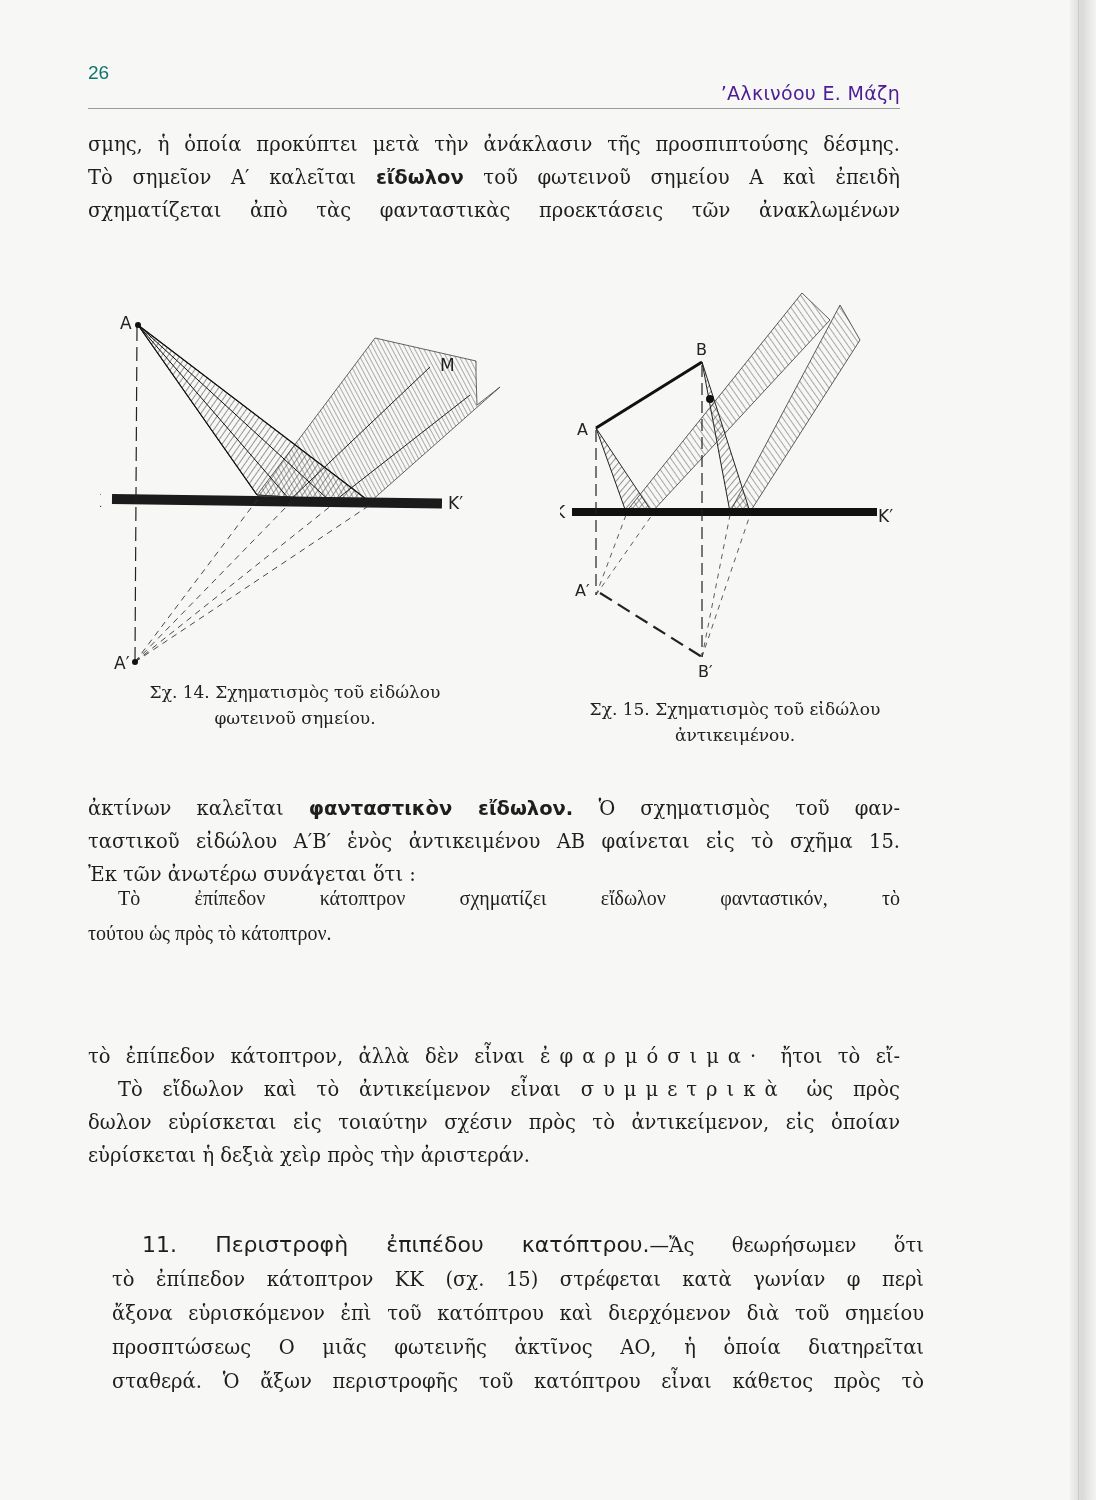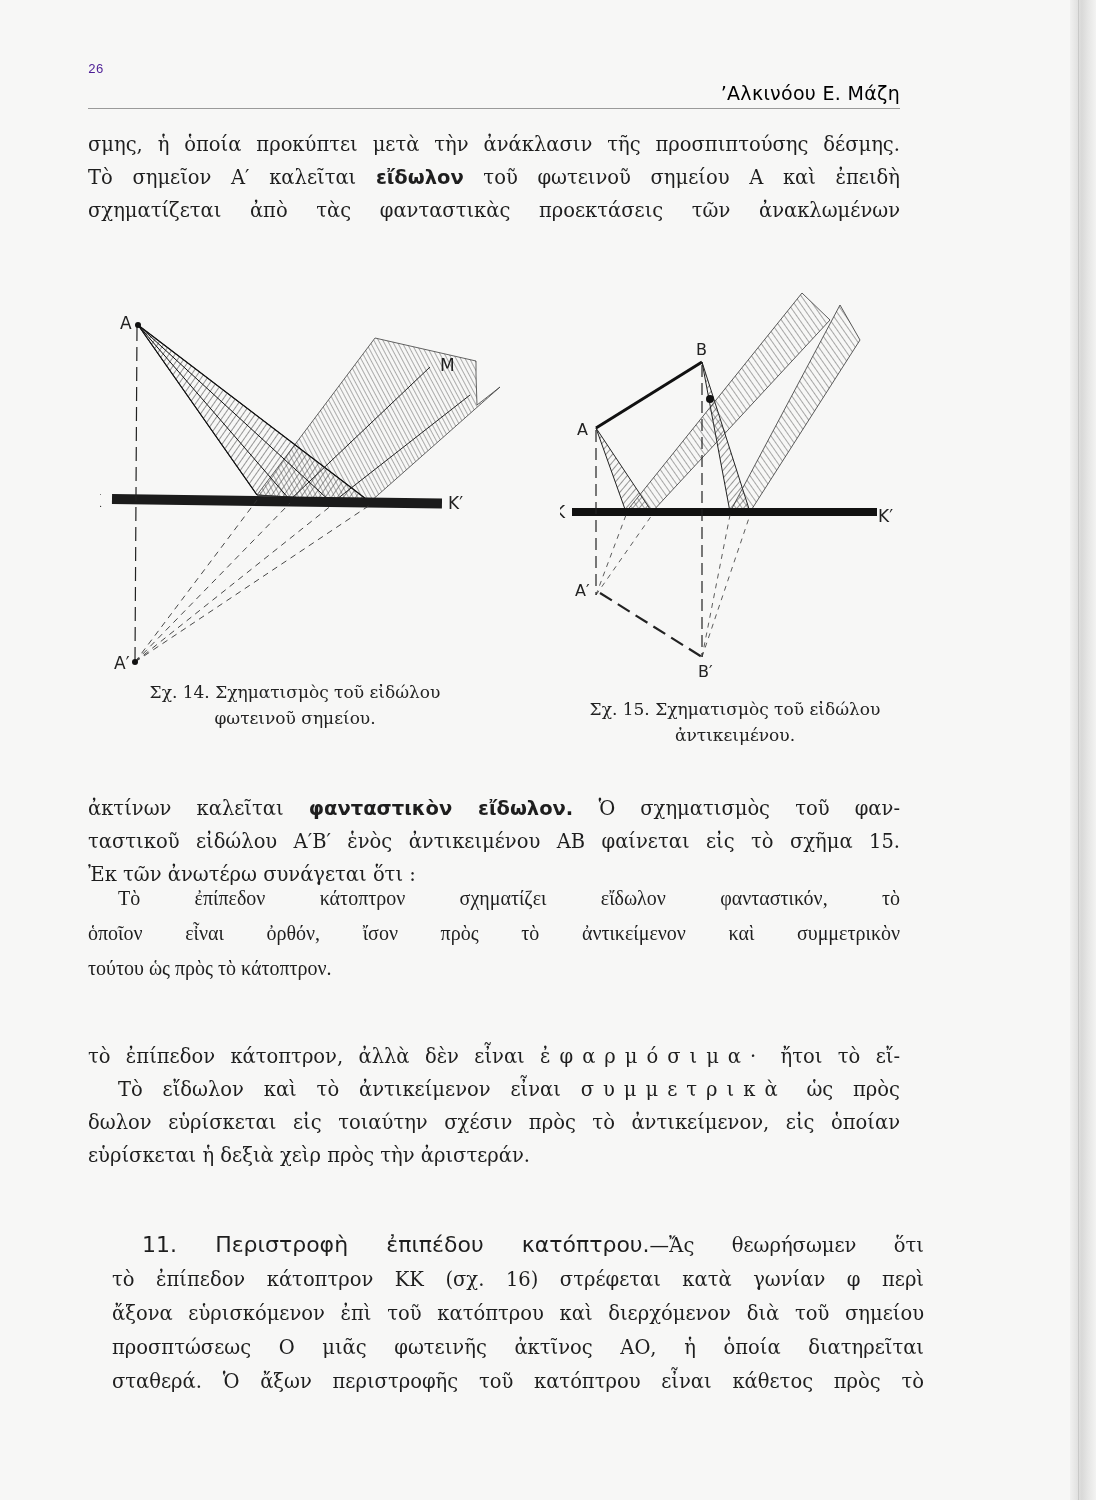--- a/index.html
+++ b/index.html
@@ -10,22 +10,22 @@
     color: #1e1e1e;
   }
   .page-edge {
     position: absolute; top: 0; right: 0; width: 26px; height: 1500px;
     background: linear-gradient(to right, #f1f1f0 0%, #d9d9d8 45%, #e6e6e5 70%, #f3f3f2 100%);
   }
   .page-edge::after {
     content: ""; position: absolute; left: 8px; top: 0; bottom: 0; width: 1px; background: #c9c9c8;
   }
   .header { position: absolute; left: 88px; top: 62px; width: 812px; height: 50px; }
-  .page-number { position: absolute; left: 0; top: 0; font-size: 13px; color: #4c1d95; font-family: Liberation Mono, monospace; }
-  .running-head { position: absolute; right: 0; top: 20px; font-size: 19px; font-family: "DejaVu Sans", sans-serif; color: #000000; letter-spacing: 0.3px; }
+  .page-number { position: absolute; left: 0; top: 0; font-size: 19px; color: #0f766e; font-family: Liberation Sans, sans-serif; }
+  .running-head { position: absolute; right: 0; top: 20px; font-size: 19px; font-family: "DejaVu Sans", sans-serif; color: #4c1d95; letter-spacing: 0.3px; }
   .header-rule { position: absolute; left: 0; right: 0; top: 46px; height: 1px; background: #9a9a9a; }
 
   .para { position: absolute; left: 88px; width: 812px; font-size: 19.5px; line-height: 33px; text-align: justify; text-align-last: left; font-family: "DejaVu Serif", serif; font-style: normal; }
   .para .line { display: block; text-align: justify; text-align-last: justify; white-space: nowrap; }
   .para .line.last { text-align-last: left; }
   .bold-term { font-family: "DejaVu Sans", sans-serif; font-weight: bold; }
   .sans { font-family: "DejaVu Sans", sans-serif; font-size: 20px; }
   .spaced { letter-spacing: 9px; }
   .heading-sans { font-family: "DejaVu Sans", sans-serif; font-size: 22px; }
 
@@ -141,30 +141,29 @@
 </div>
 
 <div class="para" style="top:792px;">
   <span class="line"><span>ἀκτίνων καλεῖται </span><span class="bold-term">φανταστικὸν εἴδωλον.</span><span> Ὁ σχηματισμὸς τοῦ φαν-</span></span>
   <span class="line">ταστικοῦ εἰδώλου Α′Β′ ἑνὸς ἀντικειμένου ΑΒ φαίνεται εἰς τὸ σχῆμα 15.</span>
   <span class="line last">Ἐκ τῶν ἀνωτέρω συνάγεται ὅτι :</span>
 </div>
 
 <div class="para sans" style="top:881px; left:118px; width:782px; line-height:35px;font-family:Liberation Serif, serif;">
   <span class="line">Τὸ ἐπίπεδον κάτοπτρον σχηματίζει εἴδωλον φανταστικόν, τὸ</span>
-  <span class="line" style="margin-left:-30px;">ὁποῖον εἶναι ὀρθόν, ἴσον πρὸς τὸ ἀντικείμενον καὶ συμμετρικὸν</span>
   <span class="line last" style="margin-left:-30px;">τούτου ὡς πρὸς τὸ κάτοπτρον.</span>
 </div>
 
 <div class="para" style="top:1040px;">
   <span class="line"><span>τὸ ἐπίπεδον κάτοπτρον, ἀλλὰ δὲν εἶναι </span><span class="spaced">ἐφαρμόσιμα·</span><span> ἤτοι τὸ εἴ-</span></span>
   <span class="line" style="padding-left:30px;"><span>Τὸ εἴδωλον καὶ τὸ ἀντικείμενον εἶναι </span><span class="spaced">συμμετρικὰ</span><span> ὡς πρὸς</span></span>
   <span class="line">δωλον εὑρίσκεται εἰς τοιαύτην σχέσιν πρὸς τὸ ἀντικείμενον, εἰς ὁποίαν</span>
   <span class="line last">εὑρίσκεται ἡ δεξιὰ χεὶρ πρὸς τὴν ἀριστεράν.</span>
 </div>
 
 <div class="para" style="top:1228px; line-height:34px;margin-left:24px;">
   <span class="line" style="padding-left:30px;"><span class="heading-sans">11. Περιστροφὴ ἐπιπέδου κατόπτρου.</span><span>—</span><span>Ἄς θεωρήσωμεν ὅτι</span></span>
-  <span class="line">τὸ ἐπίπεδον κάτοπτρον ΚΚ (σχ. 16) στρέφεται κατὰ γωνίαν φ περὶ</span>
+  <span class="line">τὸ ἐπίπεδον κάτοπτρον ΚΚ (σχ. 15) στρέφεται κατὰ γωνίαν φ περὶ</span>
   <span class="line">ἄξονα εὑρισκόμενον ἐπὶ τοῦ κατόπτρου καὶ διερχόμενον διὰ τοῦ σημείου</span>
   <span class="line">προσπτώσεως Ο μιᾶς φωτεινῆς ἀκτῖνος ΑΟ, ἡ ὁποία διατηρεῖται</span>
   <span class="line">σταθερά. Ὁ ἄξων περιστροφῆς τοῦ κατόπτρου εἶναι κάθετος πρὸς τὸ</span>
 </div>
 
 </body></html>

